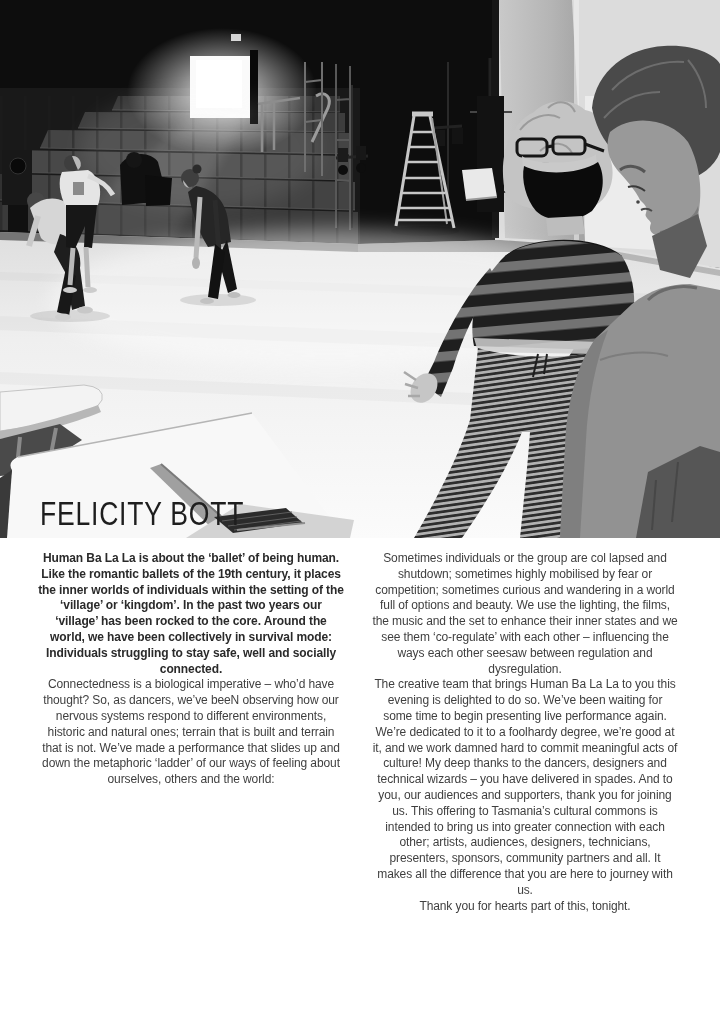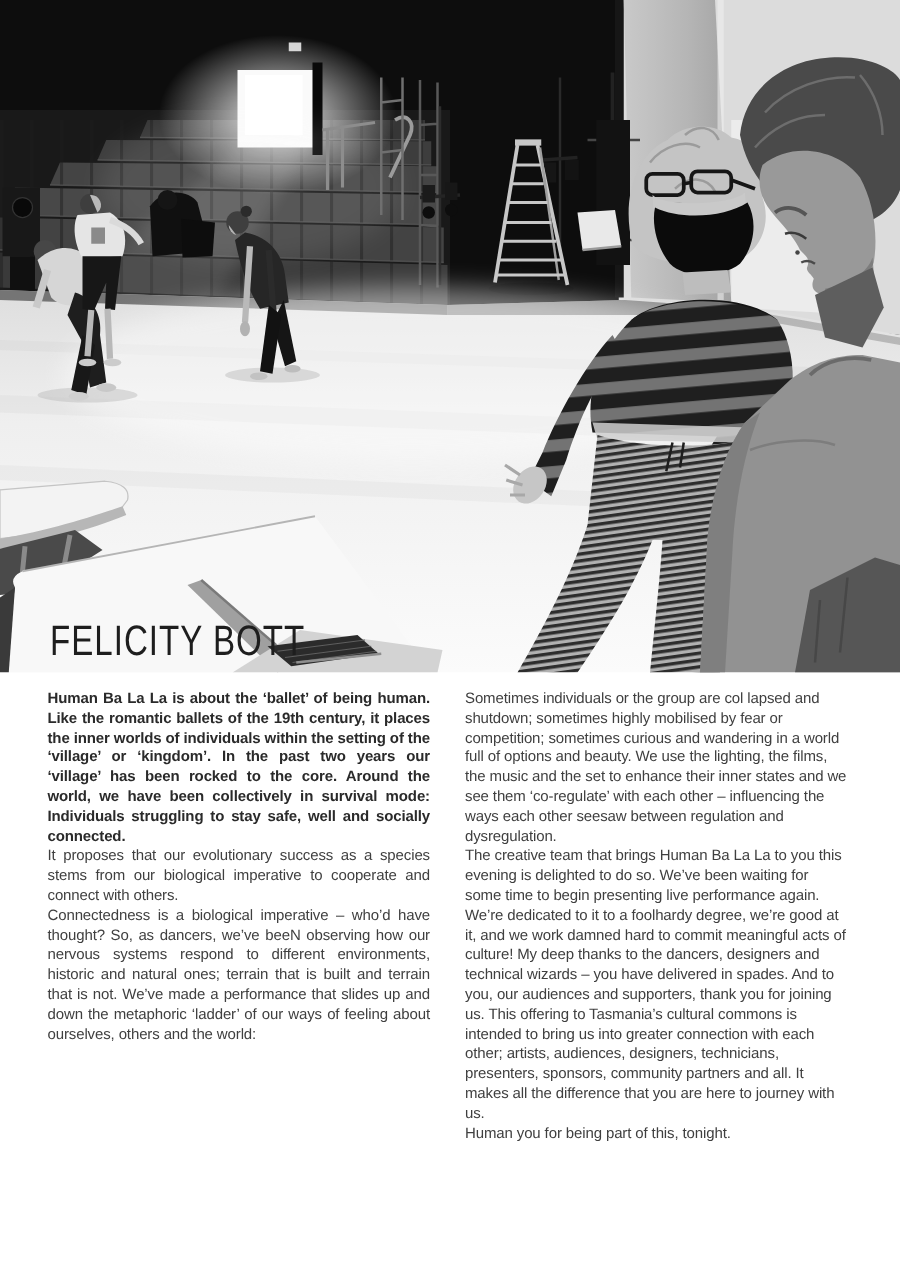--- a/index.html
+++ b/index.html
@@ -15,21 +15,21 @@
     font-size:34px;font-weight:400;color:#1e1e1e;
     letter-spacing:1px;transform:scaleX(.78);transform-origin:left top;
     white-space:nowrap;line-height:1;
   }
   .article{
     position:absolute;left:38px;top:551px;width:640px;
     display:flex;gap:28px;
     color:#3f3f3f;font-size:12px;line-height:15.8px;letter-spacing:-0.1px;
   }
   .col{width:306px;}
-  .col p{margin:0;}
+  .col p{margin:0;text-align:center;}
   .justify{text-align:justify;}
   .lead{font-weight:bold;color:#2a2a2a;}
   em{font-style:italic;}
 </style>
 </head>
 <body>
 
 <div class="page">
 
   <figure class="photo">
@@ -253,23 +253,22 @@
         <polygon points="636,538 648,472 700,446 720,452 720,538" fill="#565656"></polygon>
         <path d="M656,480 L652,530 M678,462 L672,522" stroke="#474747" stroke-width="2" fill="none"></path>
       </g>
     </svg>
     <h1 class="title">FELICITY BOTT</h1>
   </figure>
 
   <main class="article">
     <div class="col">
       <p class="justify lead">Human Ba La La is about the ‘ballet’ of being human. Like the romantic ballets of the 19th century, it places the inner worlds of individuals within the setting of the ‘village’ or ‘kingdom’. In the past two years our ‘village’ has been rocked to the core. Around the world, we have been collectively in survival mode: Individuals struggling to stay safe, well and socially connected.</p>
-      <p class="justify">It proposes that our evolutionary success as a species stems from our biological imperative to cooperate and connect with others.</p>
       <p class="justify">Connectedness  is a biological imperative – who’d have thought? So, as dancers, we’ve beeN observing how our nervous systems respond to different environments, historic and natural ones; terrain that is built and terrain that is not. We’ve made a performance that slides up and down the metaphoric ‘ladder’ of our ways of feeling about ourselves, others and the world:</p>
     </div>
     <div class="col">
       <p>Sometimes individuals or the group are col lapsed and shutdown; sometimes highly mobilised by fear or competition; sometimes curious and wandering in a world full of options and beauty. We use the lighting, the films, the music and the set to enhance their inner states and we see them ‘co-regulate’ with each other – influencing the ways each other seesaw between regulation and dysregulation.</p>
       <p>The creative team that brings Human Ba La La to you this evening is delighted to do so. We’ve been waiting for some time to begin presenting live performance again. We’re dedicated to it to a foolhardy degree, we’re good at it, and we work damned hard to commit meaningful acts of culture! My deep thanks to the dancers, designers and technical wizards – you have delivered in spades. And to you, our audiences and supporters, thank you for joining us. This offering to Tasmania’s cultural commons is intended to bring us into greater connection with each other; artists, audiences, designers, technicians, presenters, sponsors, community partners and all. It makes all the difference that you are here to journey with us.</p>
-      <p>Human you for being part of this, tonight.</p>
+      <p>Thank you for hearts part of this, tonight.</p>
     </div>
   </main>
 
 </div>
 
 </body></html>

